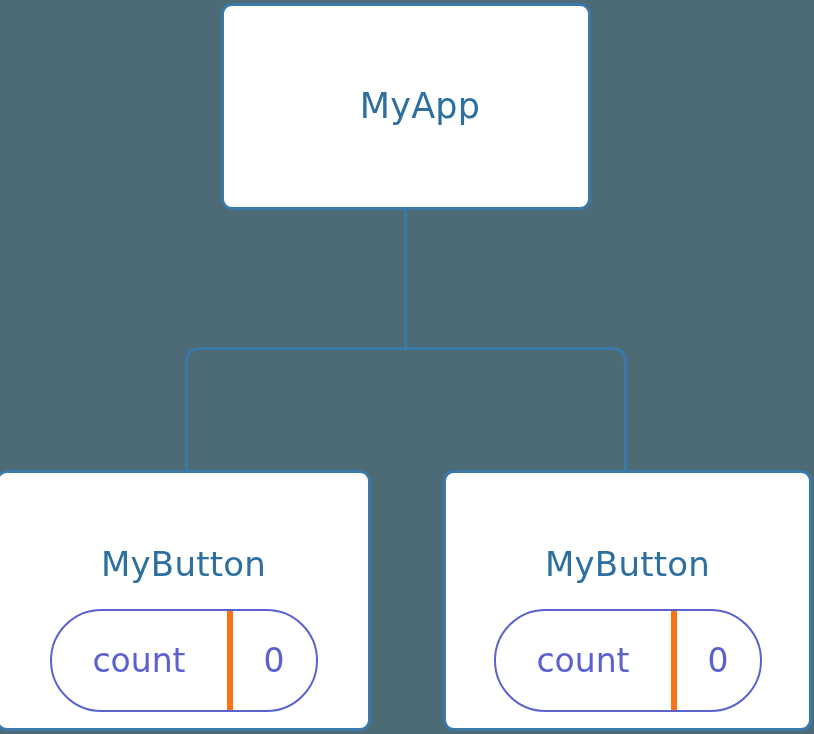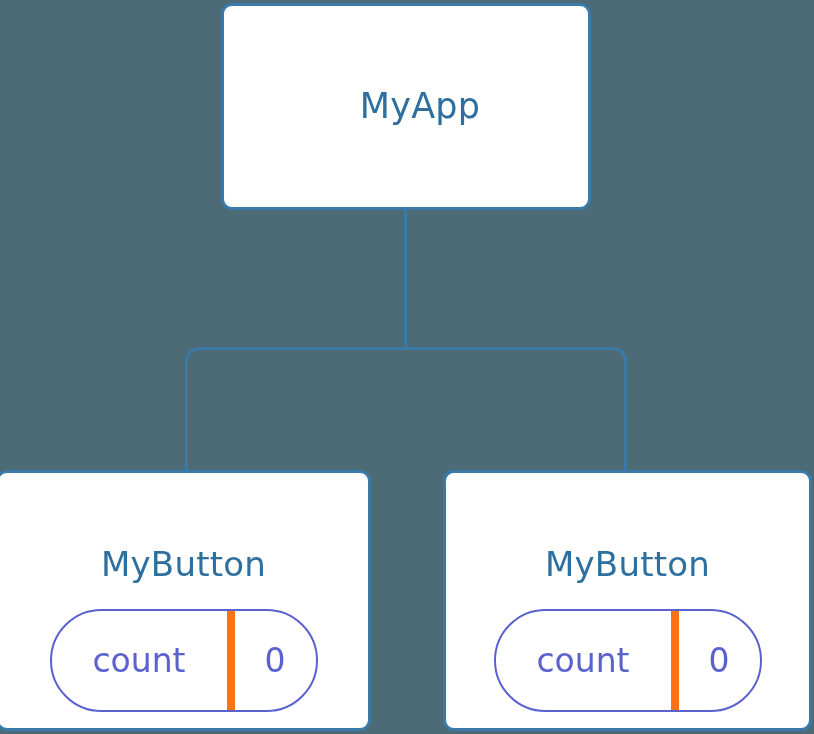--- a/index.html
+++ b/index.html
@@ -100,21 +100,21 @@
     display: flex;
     align-items: center;
     justify-content: center;
     color: #5b62ce;
     font-size: 33px;
     line-height: 1;
     white-space: nowrap;
   }
   .pill-key {
     flex: 0 0 175px;
-    border-right: 8px solid #f97316;
+    border-right: 6px solid #f97316;
   }
   .pill-val {
     flex: 1 1 auto;
   }
 </style>
 </head>
 <body>
 
 <div id="stage">
 

